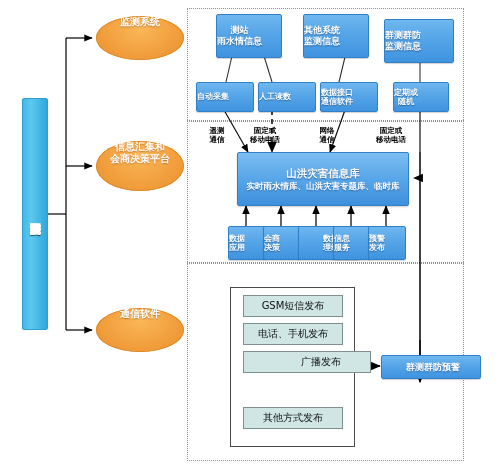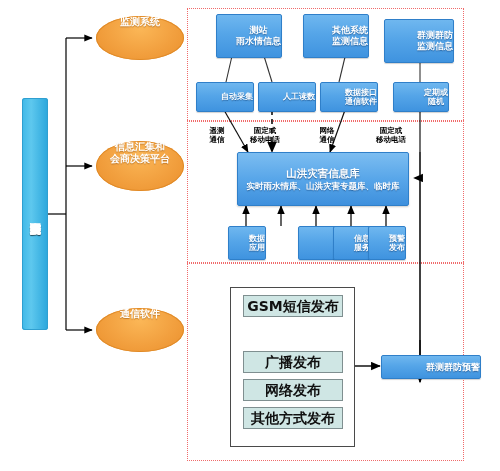--- a/index.html
+++ b/index.html
@@ -47,21 +47,21 @@
     color:#ffffff;font-weight:bold;font-size:10px;line-height:12px;
     text-shadow:0 1px 1px rgba(120,60,0,.45);
   }
 
   
   .bbox{
     position:absolute;
     background:linear-gradient(to bottom,#6fb7ef 0%,#55a5e8 45%,#3f93df 100%);
     border:1px solid #2f7fc9;
     border-radius:2px;
-    display:flex;align-items:center;justify-content:flex-end;
+    display:flex;align-items:center;justify-content:flex-start;
     text-align:center;
     box-shadow:0 1px 1px rgba(0,0,0,.18);
   }
   .bbox span{
     color:#ffffff;font-weight:bold;font-size:9px;line-height:11px;
     text-shadow:0 1px 1px rgba(0,40,90,.5);
   }
   .bbox.small span{font-size:8px;line-height:9.5px;}
 
   
@@ -86,21 +86,21 @@
   }
 
   
   .pbox{
     position:absolute;
     background:#cfe6e4;
     border:1px solid #7f8f90;
     display:flex;align-items:center;justify-content:center;
     text-align:center;
   }
-  .pbox span{color:#111111;font-size:14px;line-height:10px;font-weight:bold;}
+  .pbox span{color:#111111;font-size:10px;line-height:10px;font-weight:normal;}
 
   .group-frame{
     position:absolute;
     left:230px;top:287px;width:123px;height:158px;
     border:1.5px solid #4a4a4a;
     background:#ffffff;
   }
 
   
   .wlabel{
@@ -254,20 +254,26 @@
     <div class="db-sub">实时雨水情库、山洪灾害专题库、临时库</div>
   </div>
 
   <div class="bbox small" style="left:228px;top:226px;width:36px;height:32px;">
     <span>
       <span>数据</span><br>
       <span>应用</span>
     </span>
   </div>
 
+  <div class="bbox small" style="left:263px;top:226px;width:36px;height:32px;">
+    <span>
+      <span>会商</span><br>
+      <span>决策</span>
+    </span>
+  </div>
 
   <div class="bbox small" style="left:298px;top:226px;width:36px;height:32px;padding-left:24px;">
     <span>
       <span>数据管</span><br>
       <span>理维护</span>
     </span>
   </div>
 
   <div class="bbox small" style="left:333px;top:226px;width:36px;height:32px;">
     <span>
@@ -281,25 +287,25 @@
       <span>预警</span><br>
       <span>发布</span>
     </span>
   </div>
 
   <div class="group-frame"></div>
 
   <div class="pbox" style="left:243px;top:295px;width:98px;height:20px;">
     <span>GSM短信发布</span>
   </div>
-  <div class="pbox" style="left:243px;top:351px;width:98px;height:20px;">
+  <div class="pbox" style="left:243px;top:323px;width:98px;height:20px;">
+    <span>电话、手机发布</span>
+  </div>
+  <div class="pbox" style="left:243px;top:351px;width:98px;height:20px;padding-left:28px;">
     <span>广播发布</span>
-  </div>
-  <div class="pbox" style="left:243px;top:379px;width:98px;height:20px;">
-    <span>网络发布</span>
   </div>
   <div class="pbox" style="left:243px;top:407px;width:98px;height:20px;">
     <span>其他方式发布</span>
   </div>
 
   <div class="bbox" style="left:381px;top:355px;width:74px;height:22px;padding-left:24px;">
     <span>群测群防预警</span>
   </div>
 
 </div>

